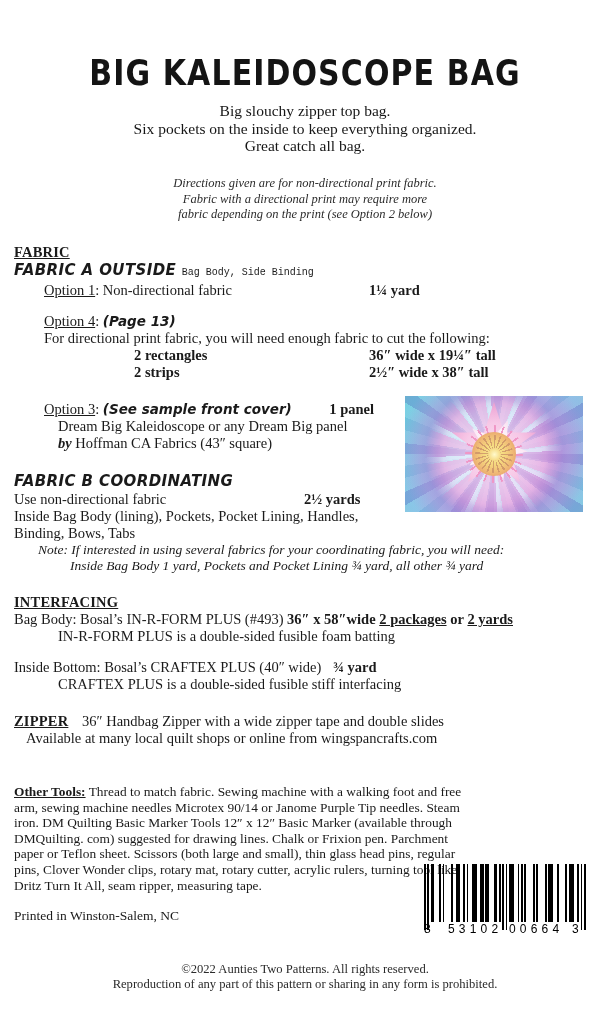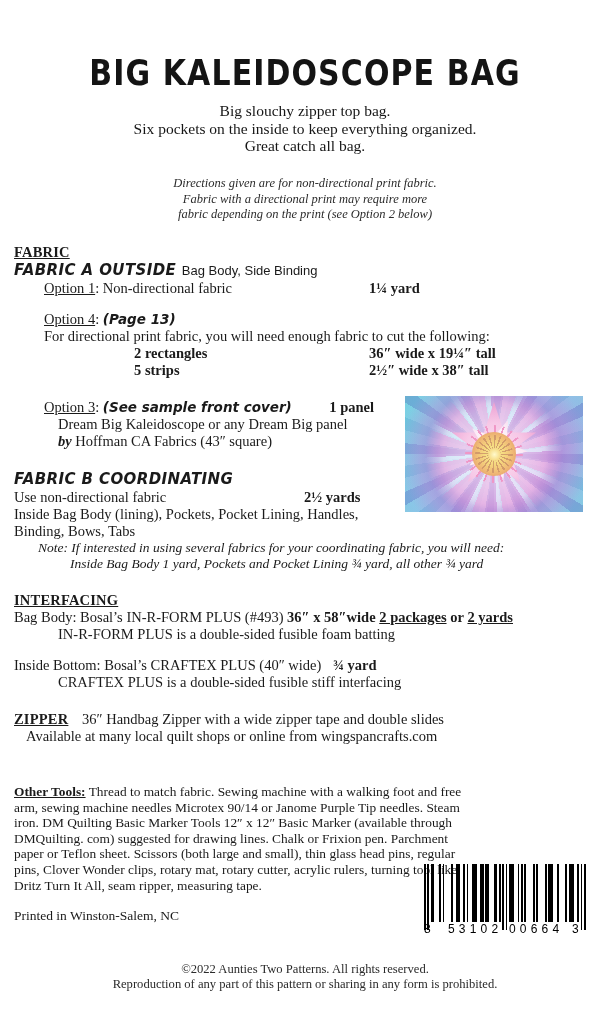--- a/index.html
+++ b/index.html
@@ -83,24 +83,24 @@
   }
   .fab-head {
     font-family: "DejaVu Sans", sans-serif;
     font-weight: bold;
     font-style: italic;
     font-size: 15px;
     letter-spacing: 0.4px;
     line-height: 19px;
   }
   .fab-head .plain {
-    font-family: Liberation Sans, sans-serif;
+    font-family: Liberation Mono, monospace;
     font-weight: normal;
     font-style: normal;
-    font-size: 13px;
+    font-size: 10px;
     letter-spacing: 0;
     text-align: right;
   }
 
   .row {
     position: relative;
     font-size: 14.5px;
     line-height: 17px;
   }
   .ind1 { padding-left: 30px; }
@@ -359,21 +359,21 @@
     <div class="row ind1">
       <span class="u">Option 4</span><span>:</span>
       <span class="comic-i">(Page 13)</span>
     </div>
     <div class="row ind1">For directional print fabric, you will need enough fabric to cut the following:</div>
     <div class="row ind3">
       <span class="b">2 rectangles</span>
       <span class="val">36″ wide x 19¼″ tall</span>
     </div>
     <div class="row ind3">
-      <span class="b">5 strips</span>
+      <span class="b">2 strips</span>
       <span class="val">2½″ wide x 38″ tall</span>
     </div>
 
     <div class="spacer-lg"></div>
 
     <div class="row ind1">
       <span class="u">Option 3</span><span>:</span>
       <span class="comic-i">(See sample front cover)</span>
       <span class="b" style="margin-left:34px">1 panel</span>
     </div>

